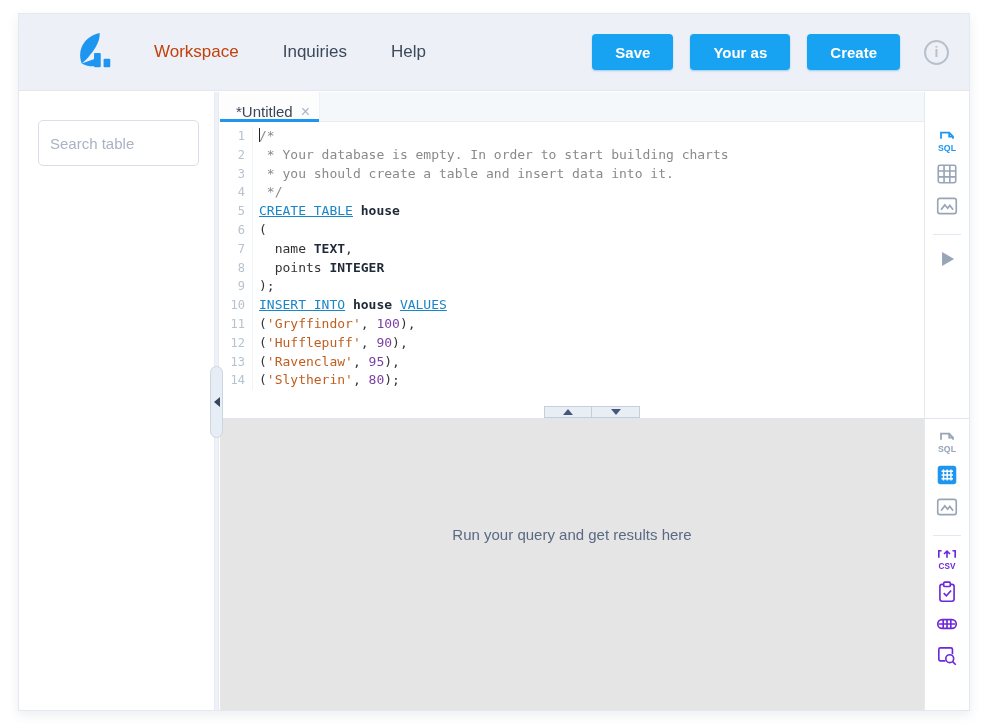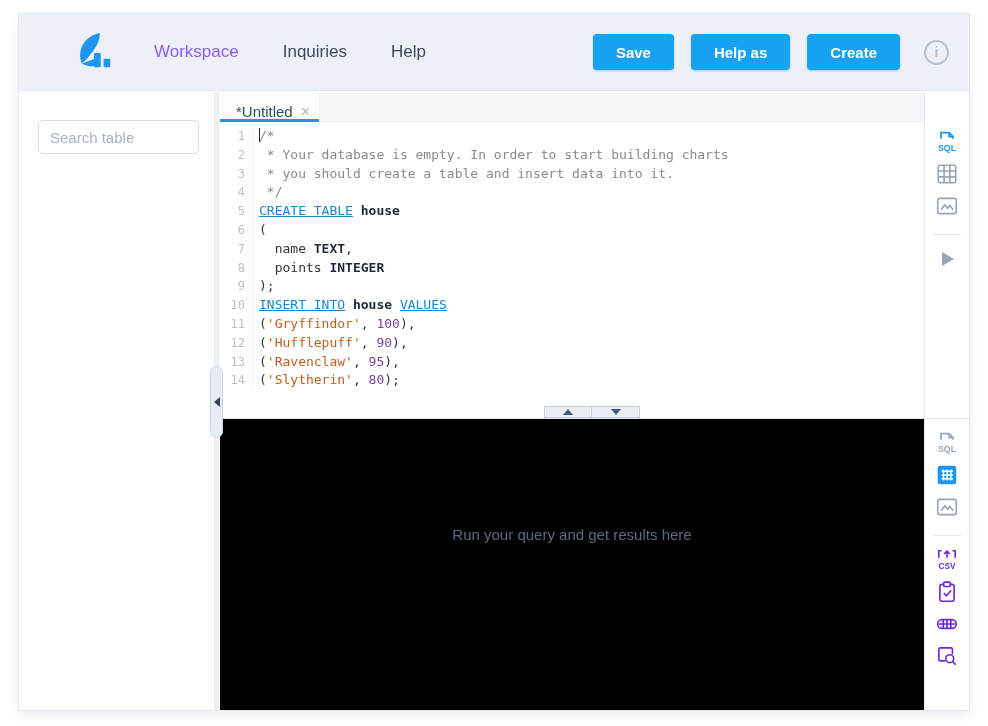--- a/index.html
+++ b/index.html
@@ -8,33 +8,33 @@
   .app { position:absolute; left:18px; top:13px; width:952px; height:698px;
          background:#ffffff; border:1px solid #e4e9f0; box-shadow:0 4px 10px rgba(70,85,110,.10); }
 
   
   .header { position:absolute; left:0; top:0; width:100%; height:77px;
             background:#edf1f7; border-bottom:1px solid #e2e7ee;
             display:flex; align-items:center; }
   .logo { margin-left:55px; width:42px; height:42px; flex:none; }
   .main-nav { display:flex; margin-left:38px; gap:44px; }
   .nav-link { font-size:17px; color:#3d4a5c; cursor:pointer; }
-  .nav-link.active { color:#8b5cf6; }
+  .nav-link.active { color:#c2410c; }
   .header-spacer { flex:1; }
   .header-buttons { display:flex; gap:17px; margin-right:24px; }
   .btn-primary { background:#18a3f2; color:#fff; border:none; border-radius:4px;
                  height:36px; padding:0 23px; font-size:15px; font-weight:600;
                  font-family:inherit; cursor:pointer; box-shadow:0 1px 2px rgba(24,130,220,.35); }
   .info-icon { width:25px; height:25px; border:2px solid #b7c0cc; border-radius:50%;
                color:#b7c0cc; font-size:14px; font-weight:700; display:flex;
                align-items:center; justify-content:center; margin-right:20px; cursor:pointer; }
 
   
   .sidebar { position:absolute; left:0; top:78px; width:195px; bottom:0; background:#fff; }
-  .search-input { position:absolute; left:19px; top:28px; width:161px; height:34px;
+  .search-input { position:absolute; left:19px; top:28px; width:161px; height:46px;
                   border:1px solid #d9dfe8; border-radius:5px; padding:0 11px;
                   font-size:15px; font-family:inherit; color:#1d4ed8; outline:none; }
   .search-input::placeholder { color:#a9b3c2; }
   .db-row { position:absolute; left:20px; top:90px; display:flex; align-items:center; gap:15px; }
   .db-label { font-size:15px; color:#3e4a5a; }
   .db-row .s-icon { width:21px; height:21px; color:#9fb0c4; cursor:pointer; }
   .s-icon svg { width:100%; height:100%; display:block; }
 
   
   .v-gutter { position:absolute; left:195px; top:78px; width:5px; bottom:0;
@@ -75,21 +75,21 @@
   
   .split-buttons { position:absolute; left:525px; top:392px; display:flex; z-index:6; }
   .split-btn { width:48px; height:12px; background:#e9eef4; border:1px solid #c3cfdc;
                display:flex; align-items:center; justify-content:center; cursor:pointer; }
   .split-btn + .split-btn { border-left:none; }
   .tri-up   { width:0; height:0; border-left:5px solid transparent; border-right:5px solid transparent; border-bottom:6px solid #44597a; }
   .tri-down { width:0; height:0; border-left:5px solid transparent; border-right:5px solid transparent; border-top:6px solid #44597a; }
 
   
   .results { position:absolute; left:201px; top:404px; right:45px; bottom:0;
-             background:#000000; border-top:1px solid #dfe5ec;
+             background:#e5e5e5; border-top:1px solid #dfe5ec;
              display:flex; align-items:center; justify-content:center; }
   .results-msg { color:#5a6a83; font-size:15px; margin-top:-60px; }
 
   
   .rail { position:absolute; right:0; width:45px; background:#fff; border-left:1px solid #e5eaf0;
           display:flex; flex-direction:column; align-items:center; }
   .rail-top { top:78px; height:326px; padding-top:38px; }
   .rail-bottom { top:404px; bottom:0; border-top:1px solid #dfe5ec; padding-top:12px; }
   .r-icon { width:24px; height:24px; color:#97a5b6; margin-bottom:8px; cursor:pointer; flex:none; }
   .r-icon svg { width:100%; height:100%; display:block; }
@@ -112,21 +112,21 @@
       </svg>
     </div>
     <nav class="main-nav">
         <span class="nav-link active">Workspace</span>
         <span class="nav-link">Inquiries</span>
         <span class="nav-link">Help</span>
       </nav>
     <div class="header-spacer"></div>
     <div class="header-buttons">
         <button class="btn-primary">Save</button>
-        <button class="btn-primary">Help as</button>
+        <button class="btn-primary">Your as</button>
         <button class="btn-primary">Create</button>
       </div>
     <div class="info-icon">i</div>
   </div>
 
   <div class="sidebar">
     <input class="search-input" type="text" placeholder="Search table" style="">
   </div>
 
   <div class="v-gutter"></div>

